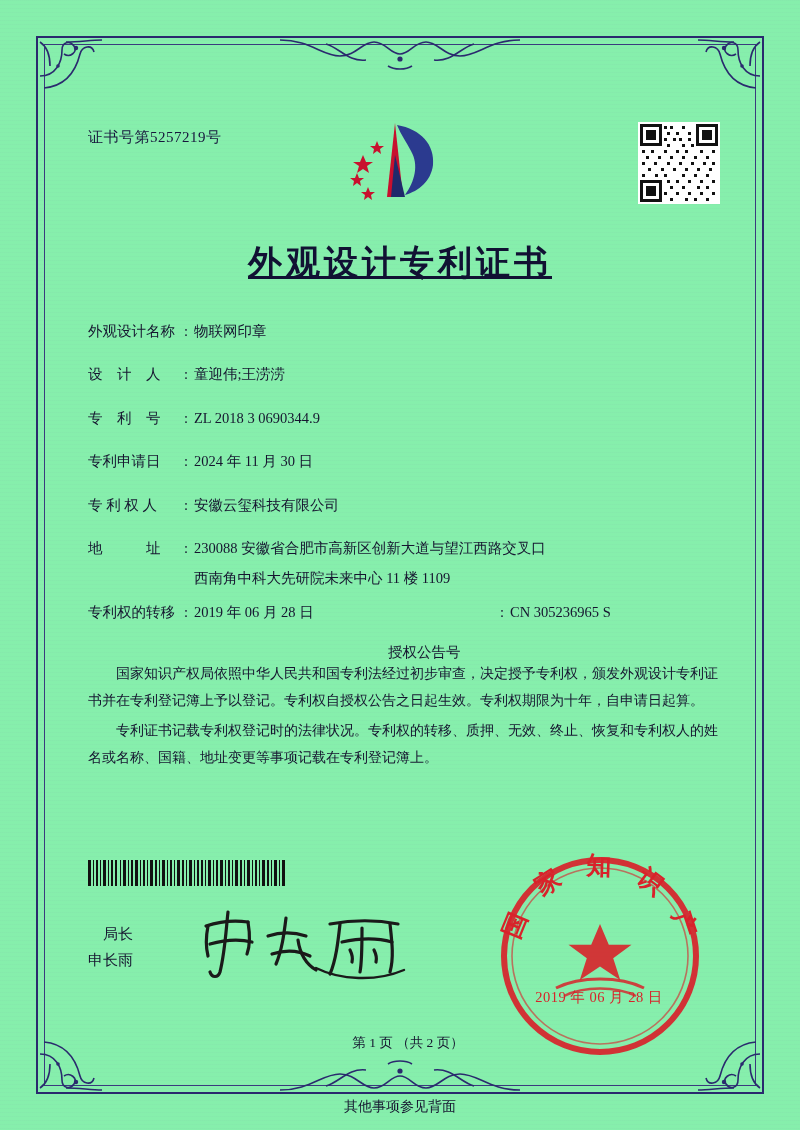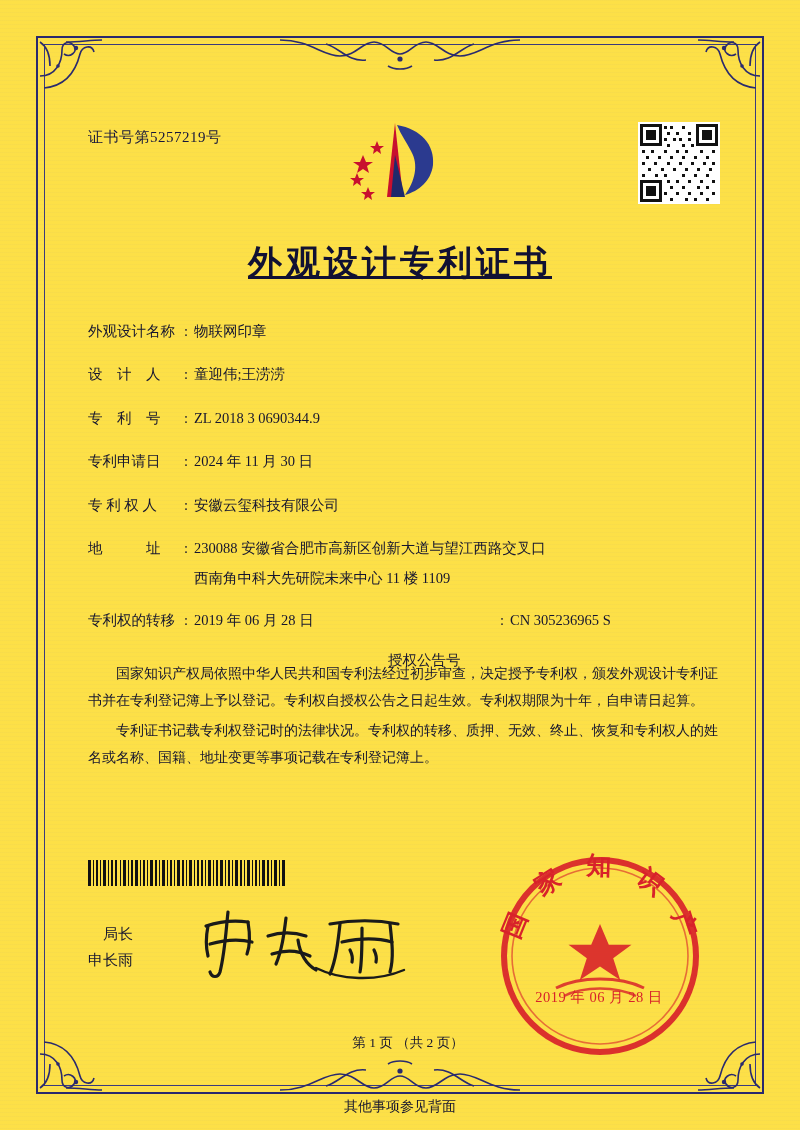--- a/index.html
+++ b/index.html
@@ -12,21 +12,21 @@
     height: 1130px;
     font-family: "Liberation Serif", serif;
     color: #1a1a2e;
     position: relative;
     overflow: hidden;
   }
 
   .page {
     position: absolute;
     inset: 0;
-    background: #fde047;
+    background: #86efac;
   }
 
   
   .border-outer {
     position: absolute;
     left: 36px;
     top: 36px;
     right: 36px;
     bottom: 36px;
     border: 2.5px solid #2a2a6e;
@@ -150,21 +150,21 @@
     letter-spacing: 0;
   }
   .field-colon { width: 10px; flex: 0 0 10px; text-align: left; }
   .field-value {
     flex: 1 1 auto;
     white-space: normal;
   }
   .addr-line2 {
     padding-left: 106px;
     margin-top: -14px;
-    margin-bottom: 20px;
+    margin-bottom: 12px;
     font-size: 14.5px;
   }
   .two-col {
     display: flex;
     align-items: flex-start;
   }
   .two-col .left { flex: 0 0 300px; display: flex; }
   .two-col .right { flex: 1 1 auto; display: flex; }
   .two-col .right .field-label { width: 112px; flex: 0 0 112px; margin-top: 40px; }
 

